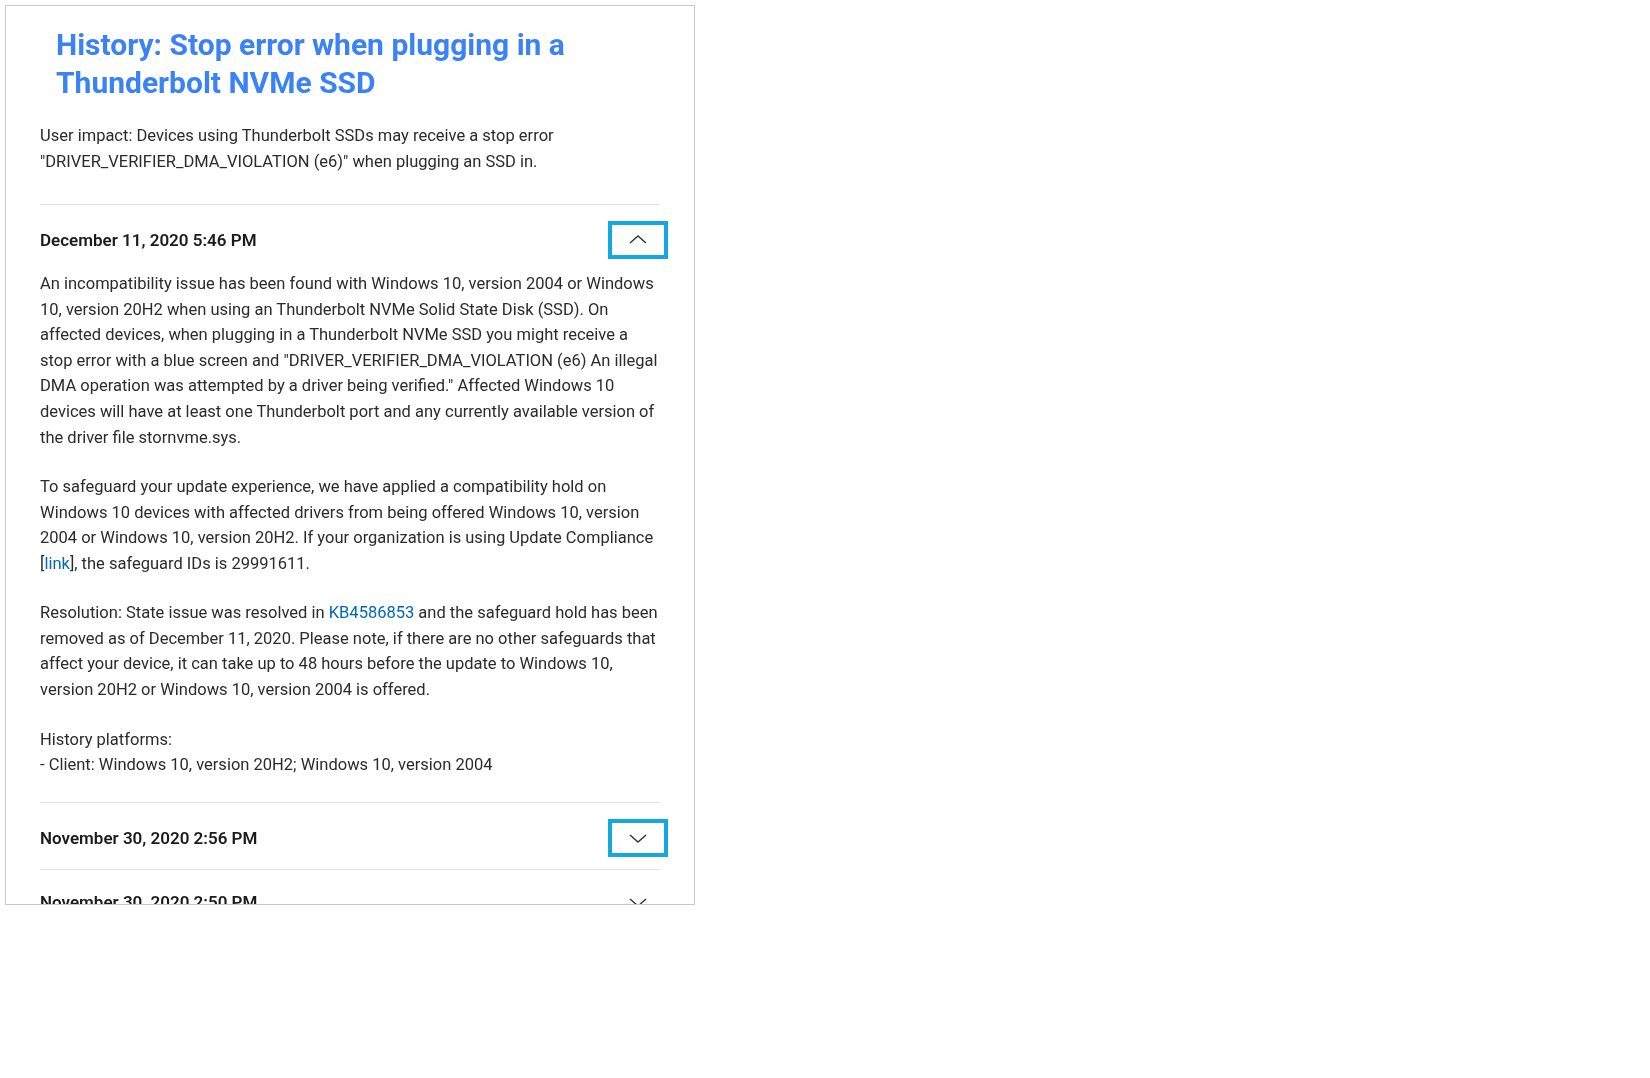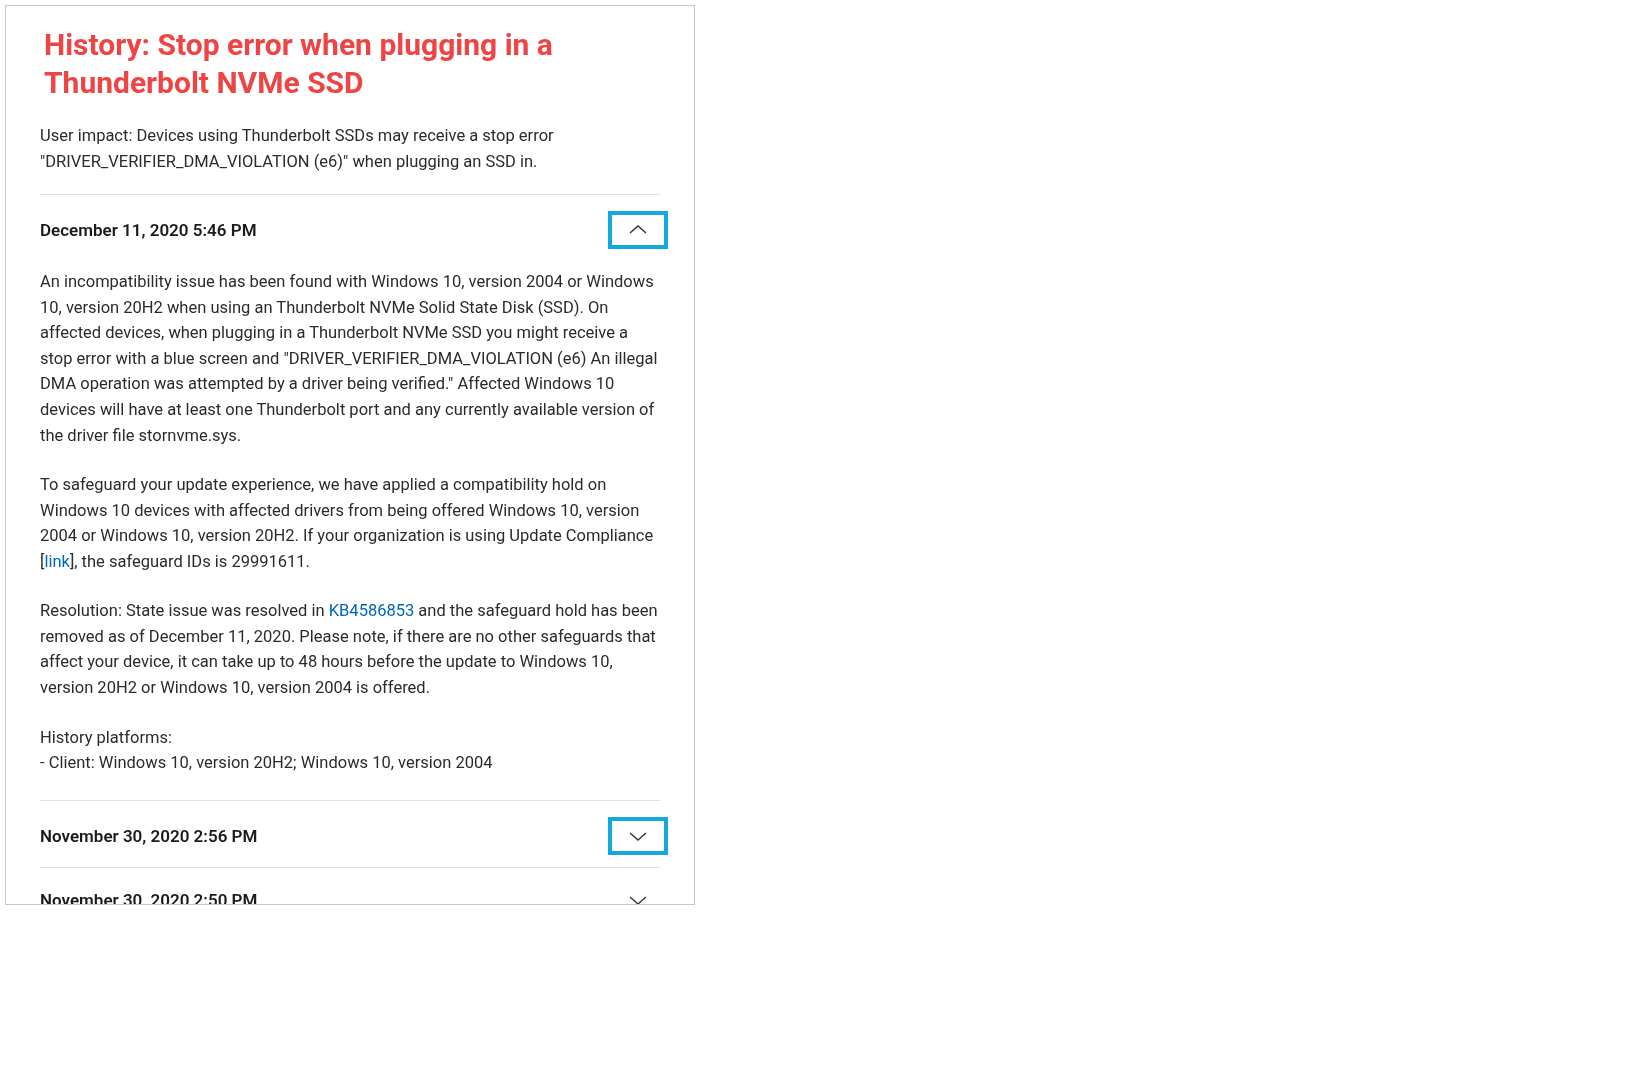--- a/index.html
+++ b/index.html
@@ -19,30 +19,30 @@
     width: 690px;
     height: 900px;
     border: 1px solid #c8c8c8;
     padding: 14px 34px 0 34px;
     background: #ffffff;
     overflow: hidden;
   }
   .title {
     font-size: 30px;
     font-weight: 700;
-    color: #ef4444;
+    color: #3b82f6;
     line-height: 1.25;
-    margin: 0 0 22px 4px;
+    margin: 0 0 22px 16px;
     padding-top: 6px;
   }
   .impact {
     font-size: 16.5px;
     color: #2b2b2b;
     line-height: 1.55;
-    margin: 0 0 20px 0;
+    margin: 0 0 30px 0;
   }
   .rule {
     border: none;
     border-top: 1px solid #e1e1e1;
     margin: 0;
   }
   .entry-header {
     display: flex;
     align-items: center;
     justify-content: space-between;
@@ -71,21 +71,21 @@
     justify-content: center;
     position: relative;
     right: -8px;
   }
   .entry-body {
     font-size: 16.5px;
     color: #2b2b2b;
     line-height: 1.55;
   }
   .entry-body .para {
-    margin: 8px 0 24px 0;
+    margin: 0 0 24px 0;
   }
   .link {
     color: #0067b8;
     cursor: pointer;
   }
   svg.chev { display: block; }
 </style>
 </head>
 <body>
 

